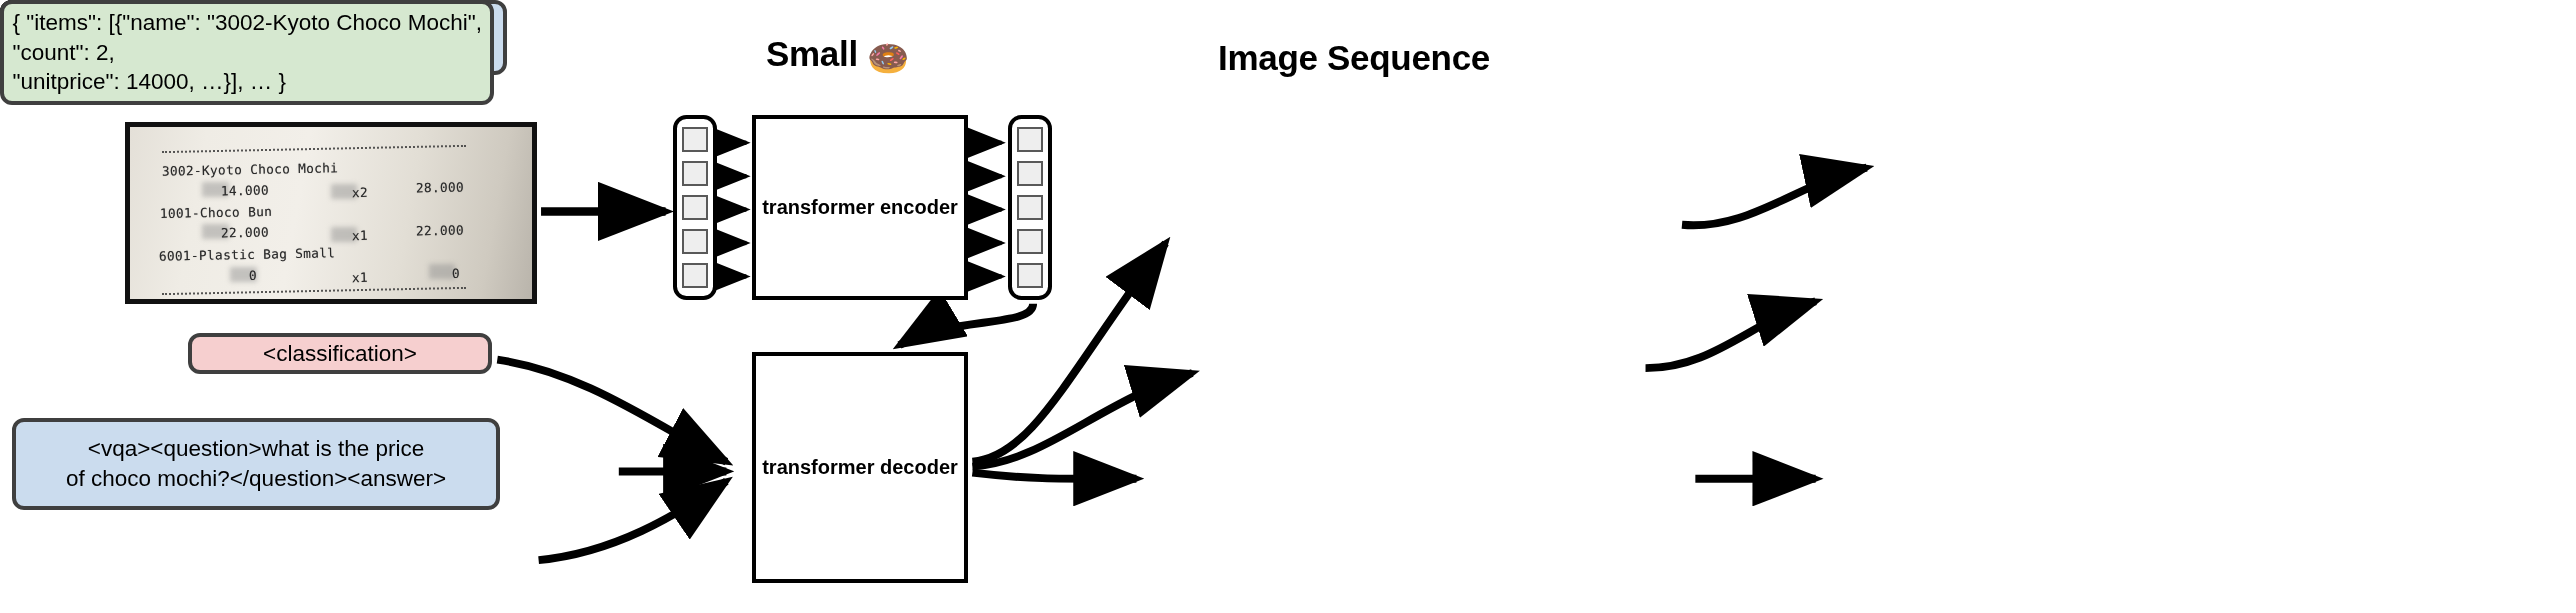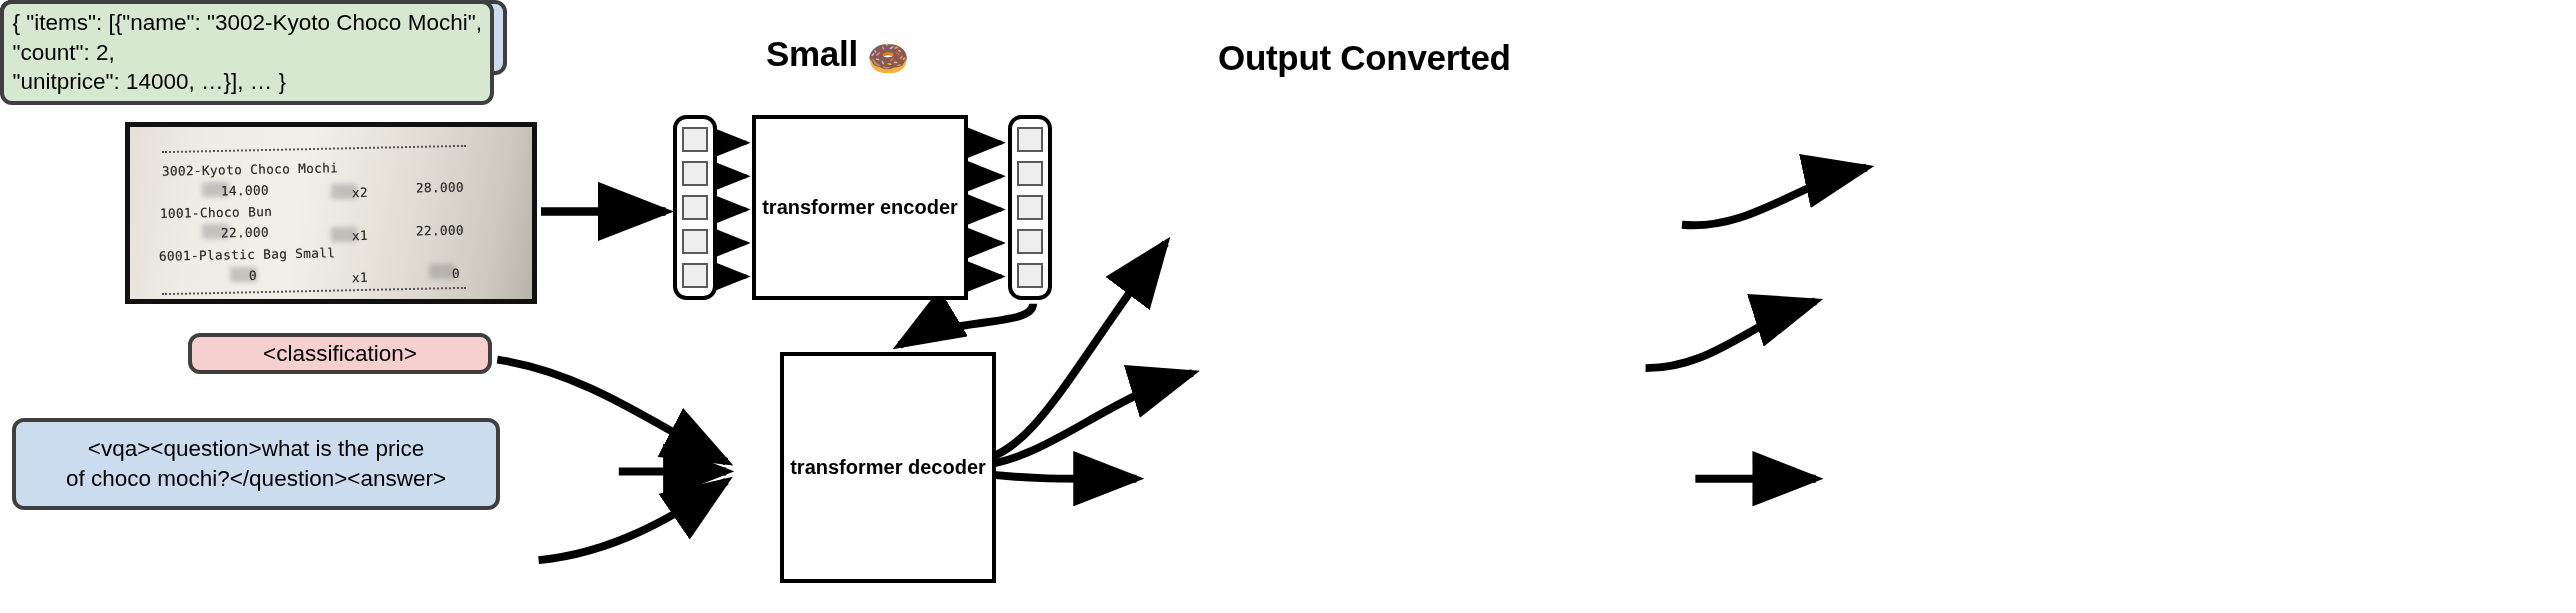--- a/index.html
+++ b/index.html
@@ -143,21 +143,21 @@
     align-items: center;
     justify-content: center;
     text-align: center;
     font-family: "Liberation Sans", sans-serif;
     font-weight: bold;
     font-size: 20px;
     line-height: 1.32;
     color: #000000;
   }
   #tf-encoder { left: 752px; top: 115px; width: 216px; height: 185px; }
-  #tf-decoder { left: 752px; top: 352px; width: 216px; height: 231px; margin-left: 28px; }
+  #tf-decoder { left: 752px; top: 352px; width: 216px; height: 231px; }
 
   
   .node {
     position: absolute;
     box-sizing: border-box;
     border: 4.3px solid #3f3f3f;
     border-radius: 12px;
     display: flex;
     align-items: center;
     justify-content: center;
@@ -262,21 +262,21 @@
     </g>
   </svg>
 
   <div class="col-title" id="title-input">Input Image and Prompt</div>
 
   <div class="col-title" id="title-donut">
     <span>Small</span>
     <span class="donut-emoji">🍩</span>
   </div>
 
-  <div class="col-title" id="title-output">Output Converted</div>
+  <div class="col-title" id="title-output">Image Sequence</div>
 
 
   <div id="receipt">
     <div class="rcp-dash" id="rcp-dash-top"></div>
 
     <div class="rcp-blur" id="blur1"></div>
     <div class="rcp-blur" id="blur2"></div>
     <div class="rcp-blur" id="blur3"></div>
     <div class="rcp-blur" id="blur4"></div>
     <div class="rcp-blur" id="blur5"></div>

